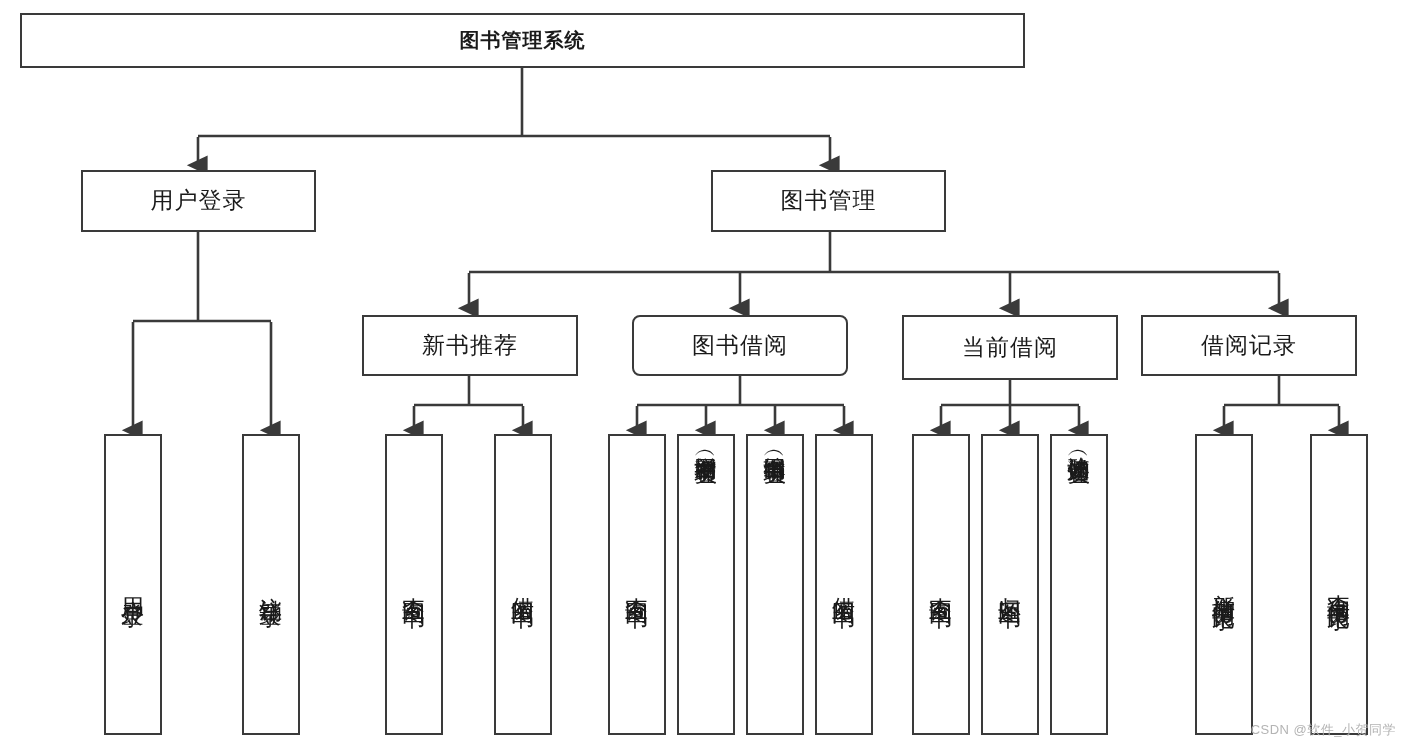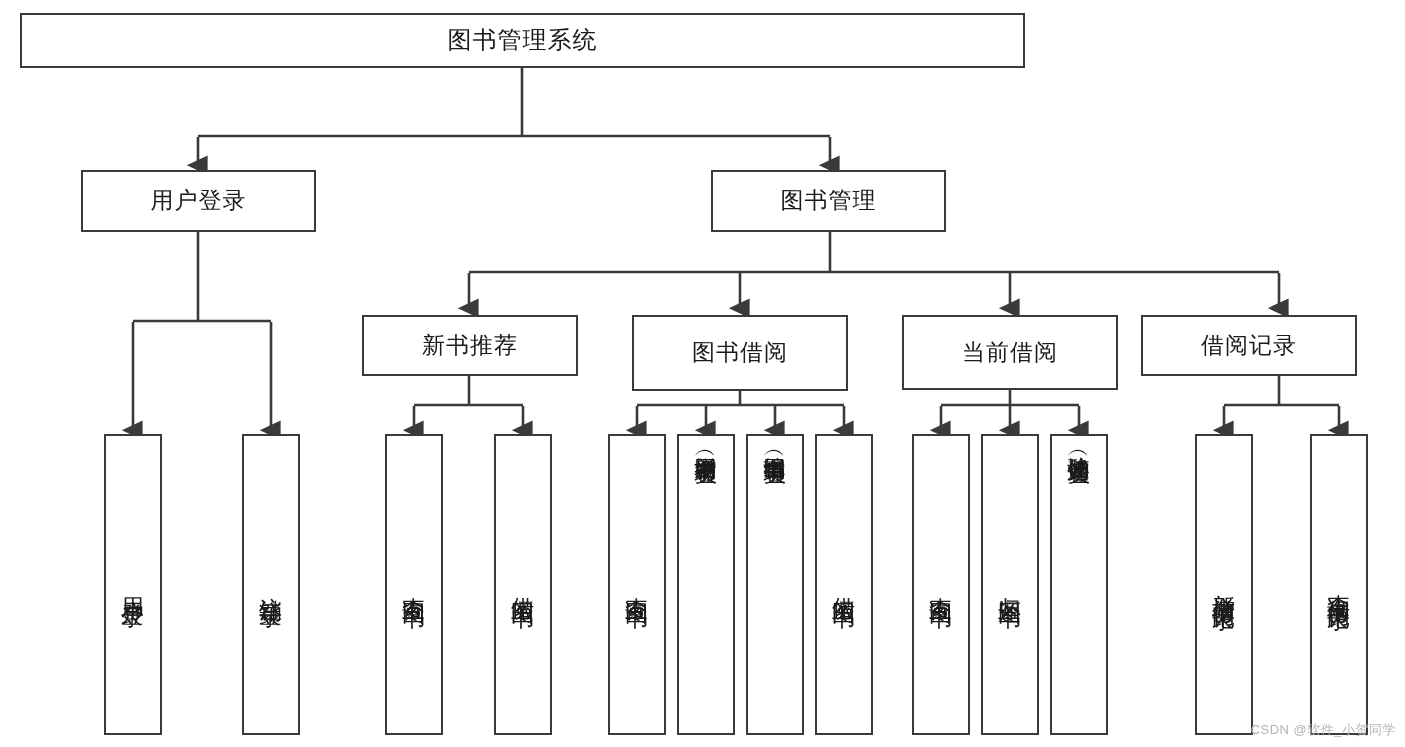--- a/index.html
+++ b/index.html
@@ -42,21 +42,22 @@
     text-align: center;
     line-height: 1.18;
     white-space: nowrap;
   }
   
   .node.horiz .label {
     font-size: 23px;
     letter-spacing: 1px;
   }
   .node.root .label {
-    font-size: 24px;
+    font-size: 20px;
+    font-weight: bold;
   }
   
   .node.vert {
     align-items: flex-start;
     justify-content: center;
     padding-top: 6px;
   }
   .node.vert .label {
     writing-mode: vertical-rl;
     text-orientation: upright;
@@ -160,25 +161,25 @@
   </div>
 
   <div class="node horiz" style="left:362px; top:315px; width:216px; height:61px;">
     <span class="label">新书推荐</span>
   </div>
 
   <div class="node horiz" style="left:711px; top:170px; width:235px; height:62px;">
     <span class="label">图书管理</span>
   </div>
 
-  <div class="node horiz" style="left:632px; top:315px; width:216px; height:76px;">
+  <div class="node horiz" style="left:632px; top:315px; width:216px; height:61px;border-radius:8px;">
     <span class="label">图书借阅</span>
   </div>
 
-  <div class="node horiz" style="left:902px; top:315px; width:216px; height:75px;">
+  <div class="node horiz" style="left:902px; top:315px; width:216px; height:65px;">
     <span class="label">当前借阅</span>
   </div>
 
   <div class="node horiz" style="left:1141px; top:315px; width:216px; height:61px;">
     <span class="label">借阅记录</span>
   </div>
 
   <div class="node vert mid" style="left:104px; top:434px; width:58px; height:301px;">
     <span class="label">用户登录</span>
   </div>

